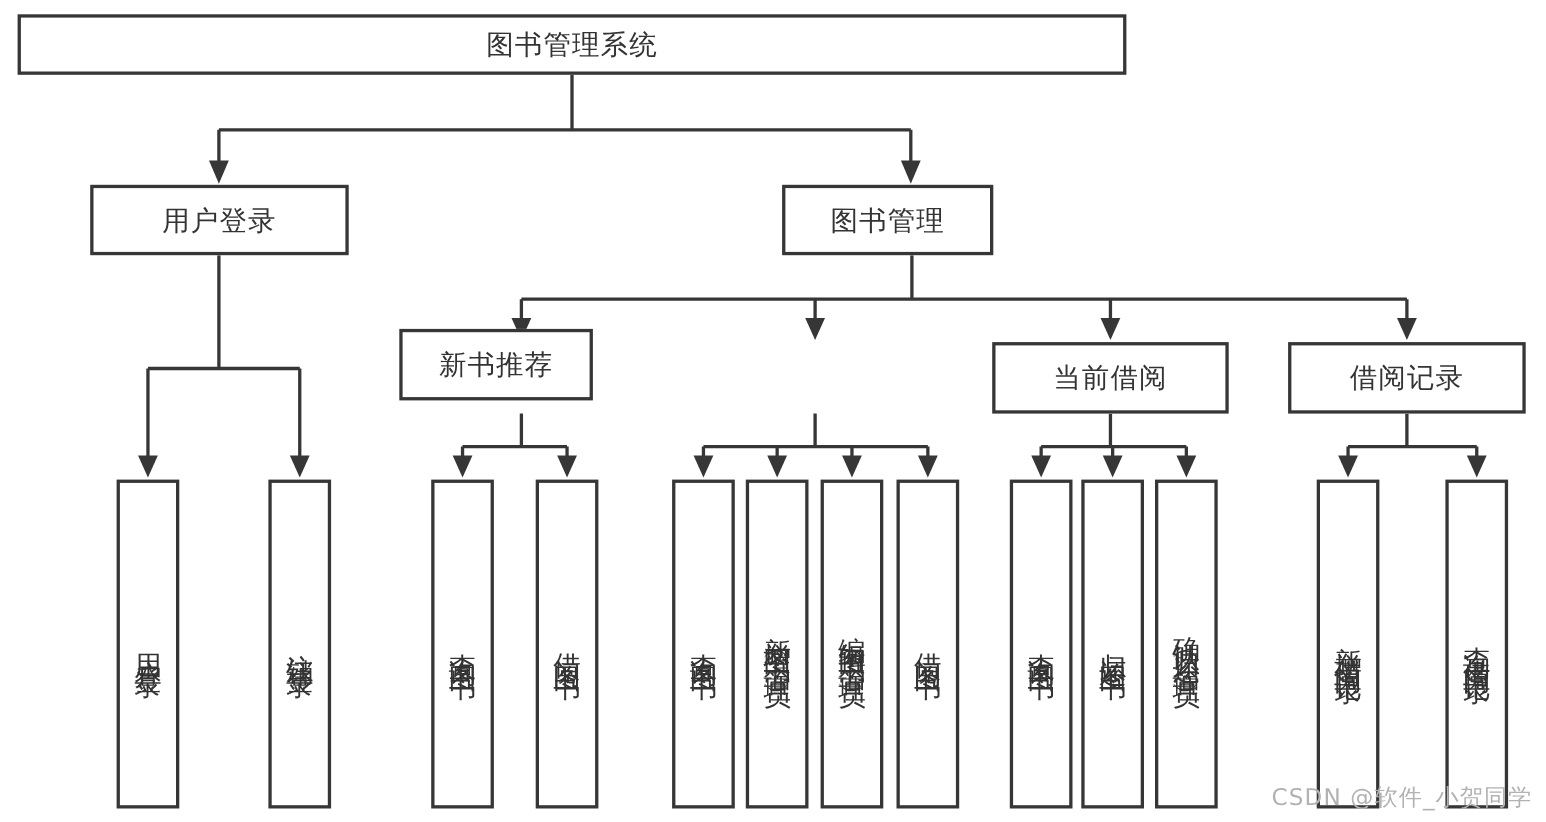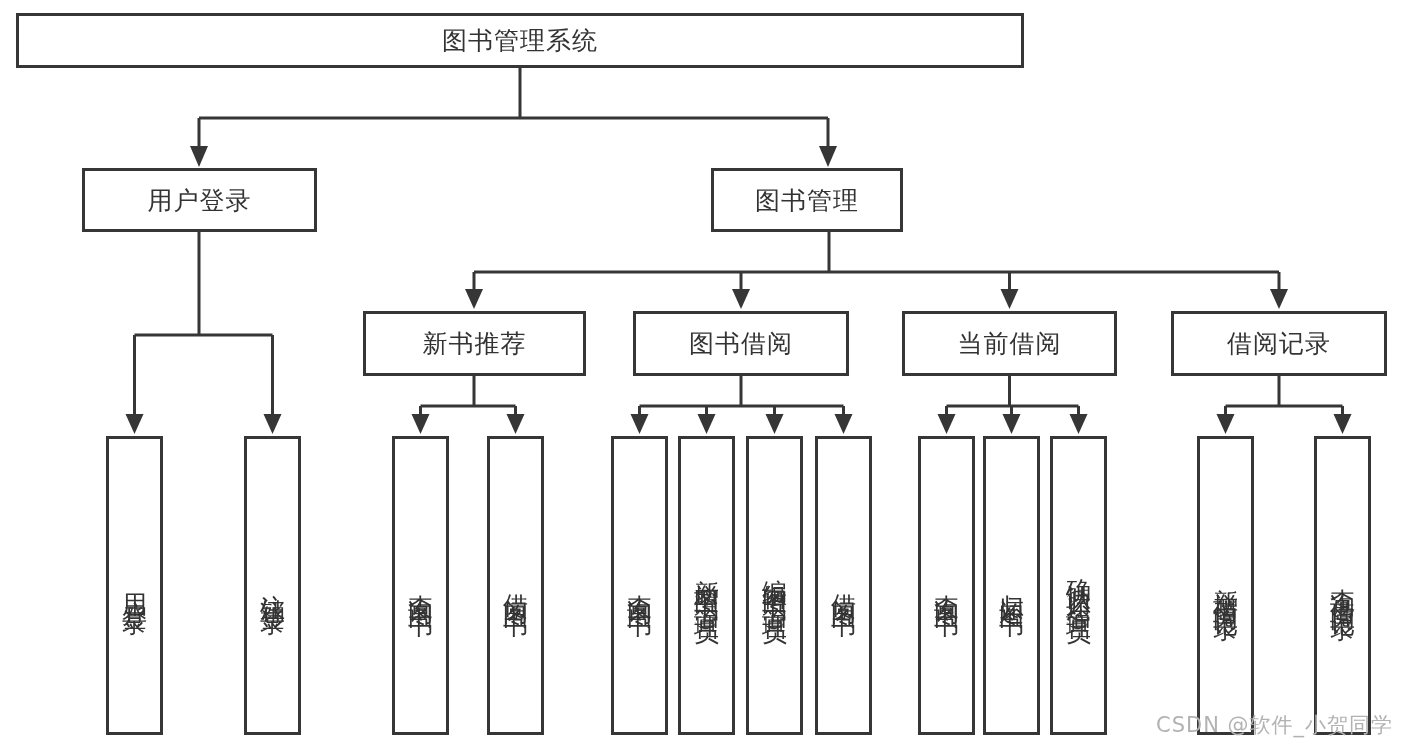--- a/index.html
+++ b/index.html
@@ -47,21 +47,21 @@
     writing-mode:vertical-rl;
     text-orientation:mixed;
     font-size:25px;
     letter-spacing:6px;
     line-height:1;
   }
   
   .n-root      {left:16px;  top:13px;  width:1008px; height:55px;}
   .n-login     {left:82px;  top:168px; width:235px;  height:64px;}
   .n-mgmt      {left:711px; top:168px; width:192px;  height:64px;}
-  .n-recommend {left:363px; top:311px; width:223px;  height:65px;}
+  .n-recommend {left:363px; top:299px; width:176px;  height:65px;}
   .n-borrow    {left:633px; top:311px; width:216px;  height:65px;}
   .n-current   {left:902px; top:311px; width:215px;  height:65px;}
   .n-records   {left:1171px;top:311px; width:216px;  height:65px;}
   .leaf{top:436px; width:57px; height:299px;}
   .lf-login-0   {left:106px;}
   .lf-login-1   {left:244px;}
   .lf-rec-0     {left:392px;}
   .lf-rec-1     {left:487px;}
   .lf-bor-0     {left:611px;}
   .lf-bor-1     {left:678px;}
@@ -130,21 +130,20 @@
       </g>
     </g>
   </svg>
 
   <div class="box h n-root">图书管理系统</div>
 
   <div class="box h n-login">用户登录</div>
   <div class="box h n-mgmt">图书管理</div>
 
   <div class="box h n-recommend">新书推荐</div>
-  <div class="box h n-borrow">图书借阅</div>
   <div class="box h n-records">借阅记录</div>
   <div class="box h n-current">当前借阅</div>
 
   <div class="box v leaf lf-login-0">用户登录</div>
   <div class="box v leaf lf-login-1">注销登录</div>
 
   <div class="box v leaf lf-rec-0">查询图书</div>
   <div class="box v leaf lf-rec-1">借阅图书</div>
 
   <div class="box v leaf lf-bor-0">查询图书</div>

